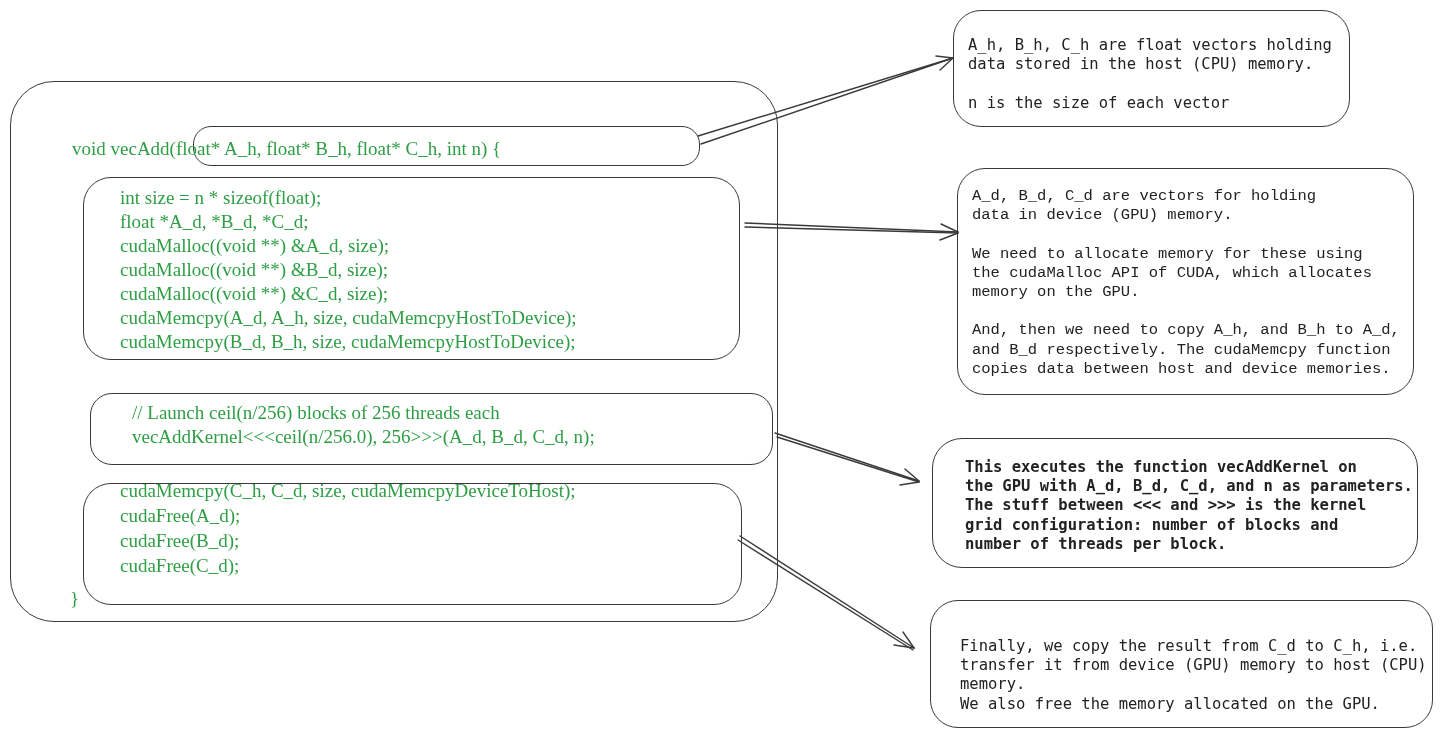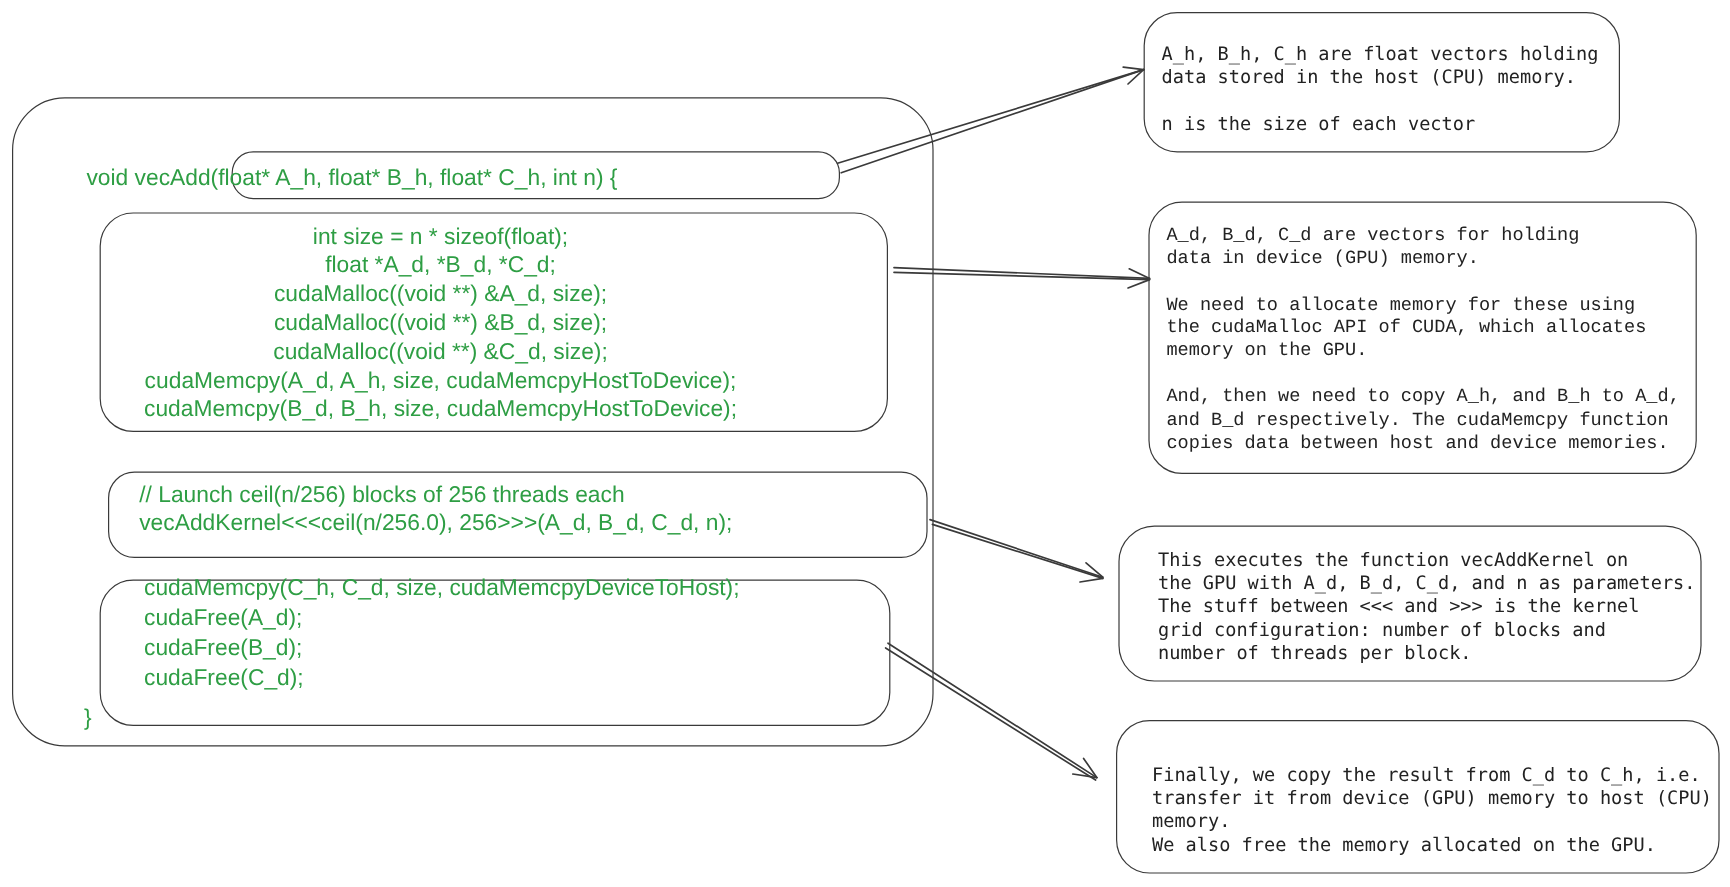--- a/index.html
+++ b/index.html
@@ -28,36 +28,36 @@
   .note-box-4  { left: 930px; top: 600px; width: 503px; height: 128px; border-radius: 28px; }
 
   pre, .line {
     margin: 0;
     position: absolute;
     white-space: pre;
   }
   .code {
     color: #2e9e44;
     font-size: 19px;
-    font-family: Liberation Sans, sans-serif;
+    font-family: Liberation Serif, serif;
   }
   .note-text {
     color: #222222;
     font-size: 15.5px;
     line-height: 19.2px;
     font-family: "DejaVu Sans Mono", monospace;
   }
   .sig       { left: 72px;  top: 138px; line-height: 22px; z-index: 2; }
-  .block1    { left: 120px; top: 186px; line-height: 24px; text-align: center; }
-  .block2    { left: 116px; top: 401px; line-height: 24px; }
+  .block1    { left: 120px; top: 186px; line-height: 24px; }
+  .block2    { left: 132px; top: 401px; line-height: 24px; }
   .block3    { left: 120px; top: 478px; line-height: 25px; }
   .brace     { left: 70px;  top: 588px; line-height: 22px; }
   .note-1-text { left: 968px; top: 36px;  }
   .note-2-text { left: 972px; top: 187px; font-family: Liberation Mono, monospace; }
-  .note-3-text { left: 965px; top: 458px; }
+  .note-3-text { left: 965px; top: 458px; font-weight: bold; }
   .note-4-text { left: 960px; top: 637px; }
 
   svg.arrows {
     position: absolute;
     left: 0; top: 0;
     width: 1442px; height: 739px;
     pointer-events: none;
   }
   svg.arrows line {
     stroke: #3a3a3a;

